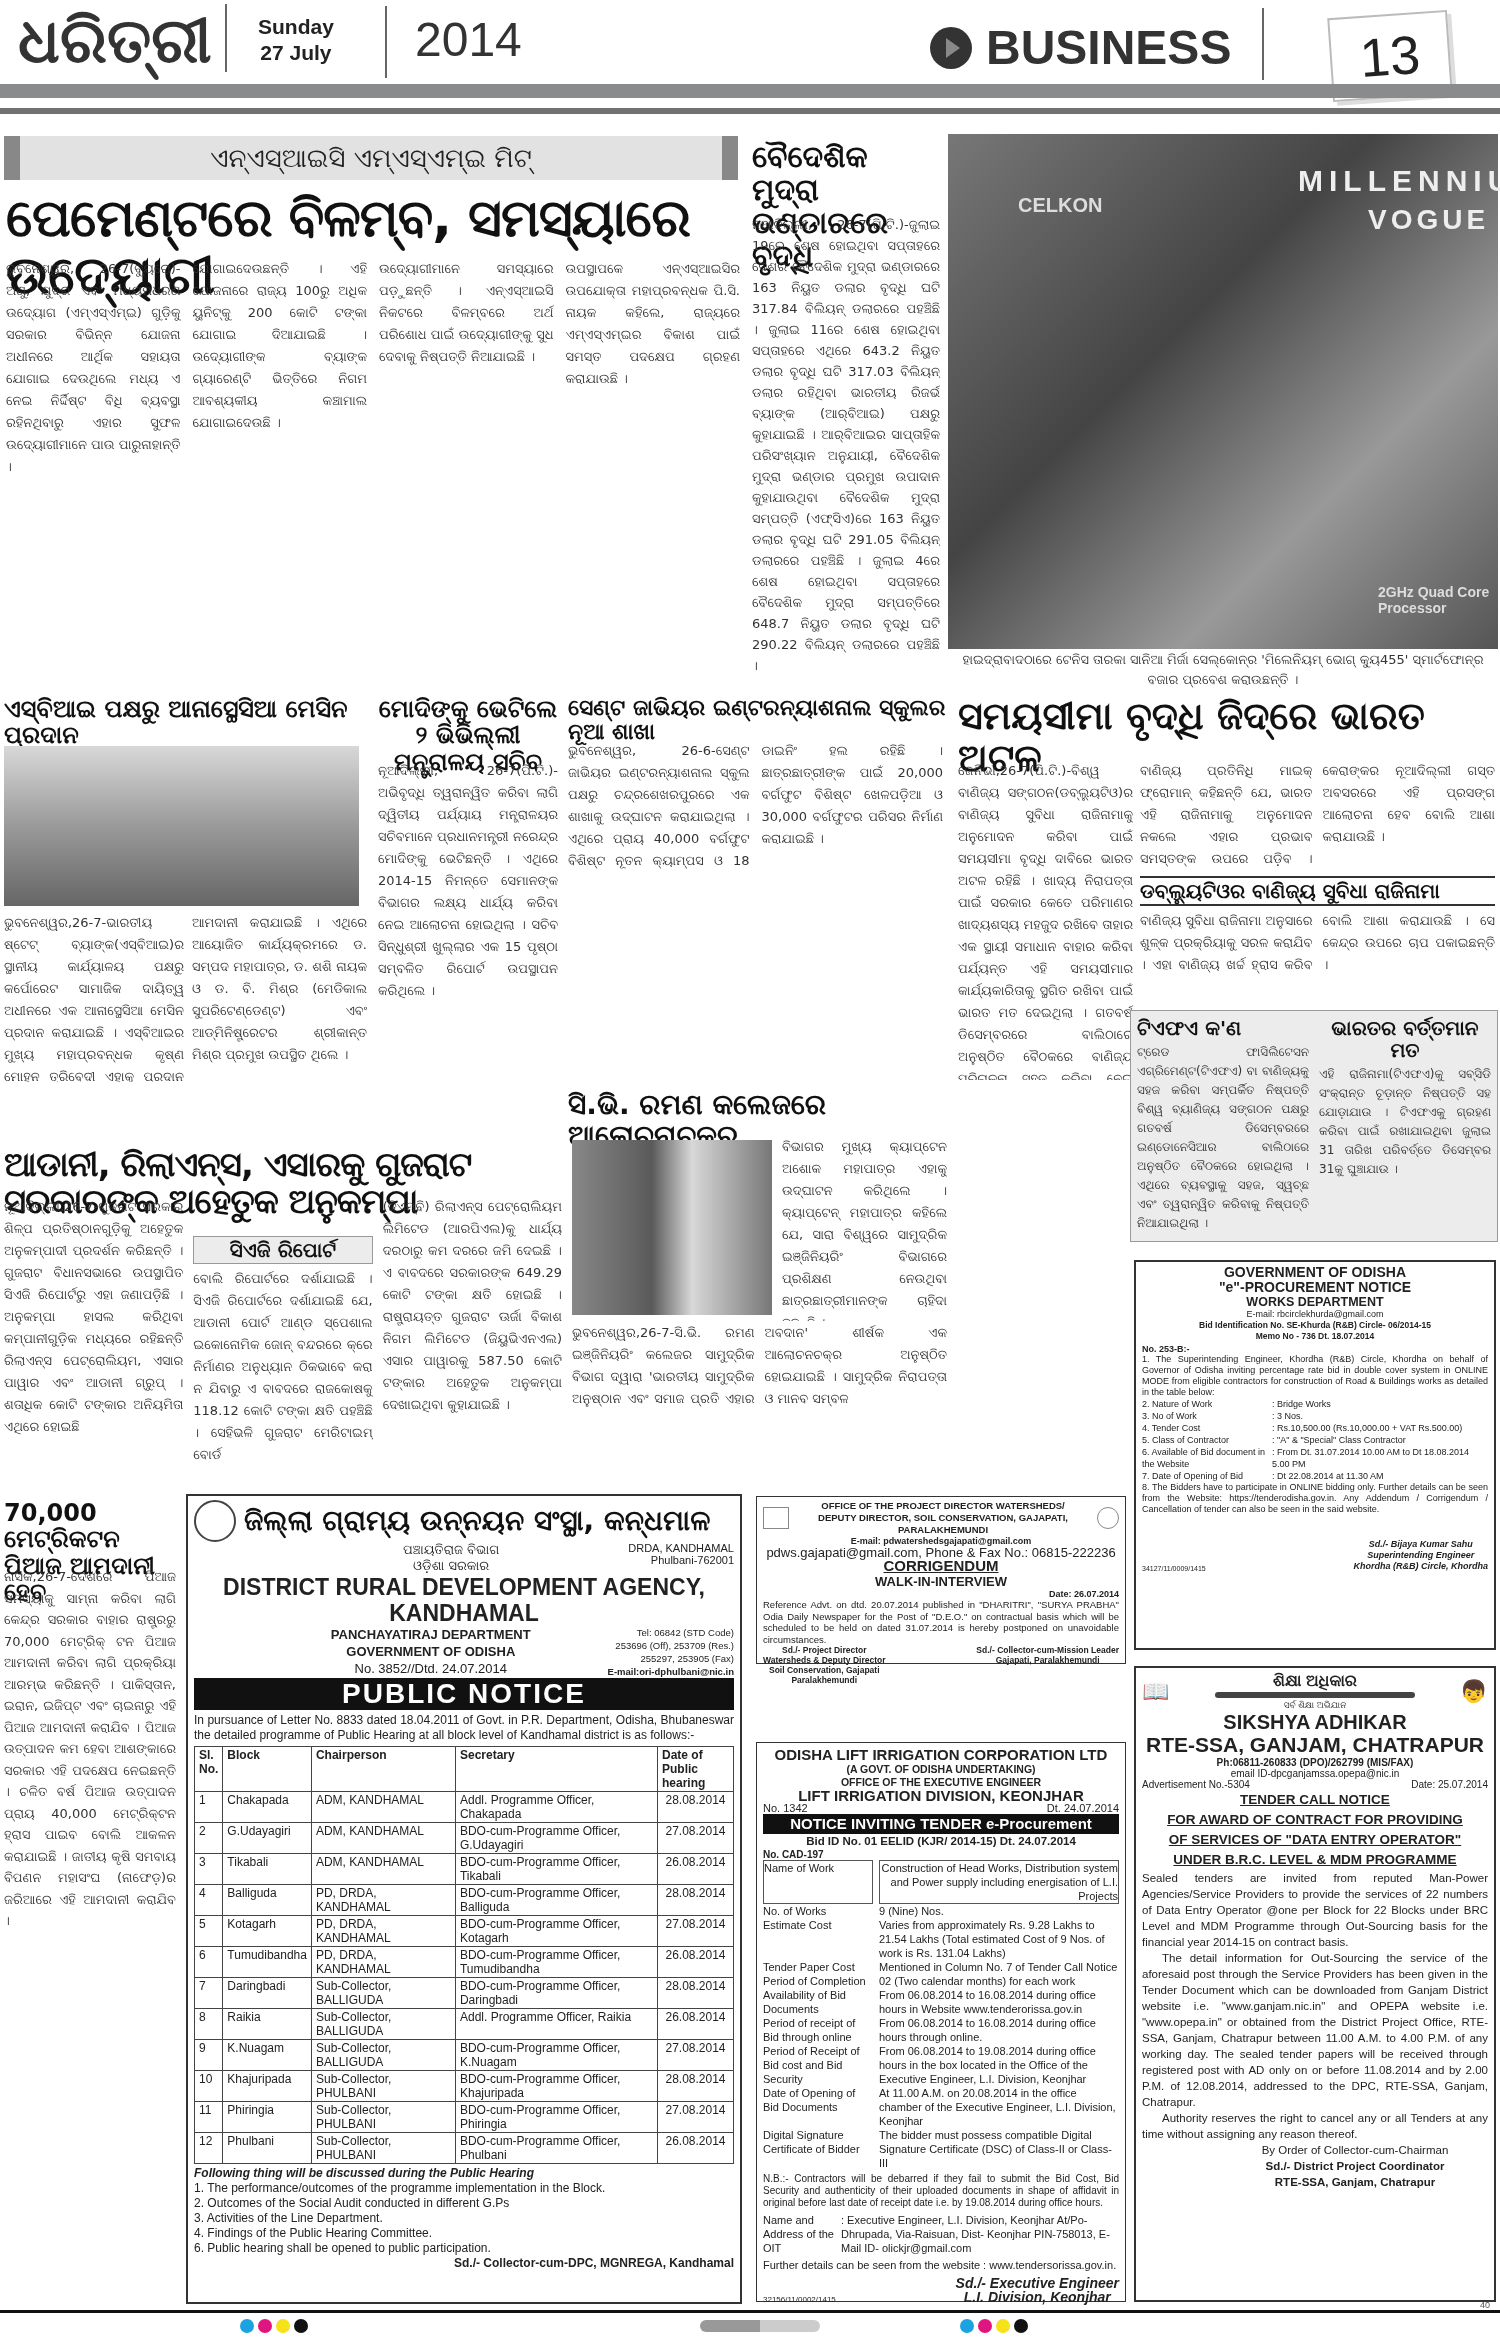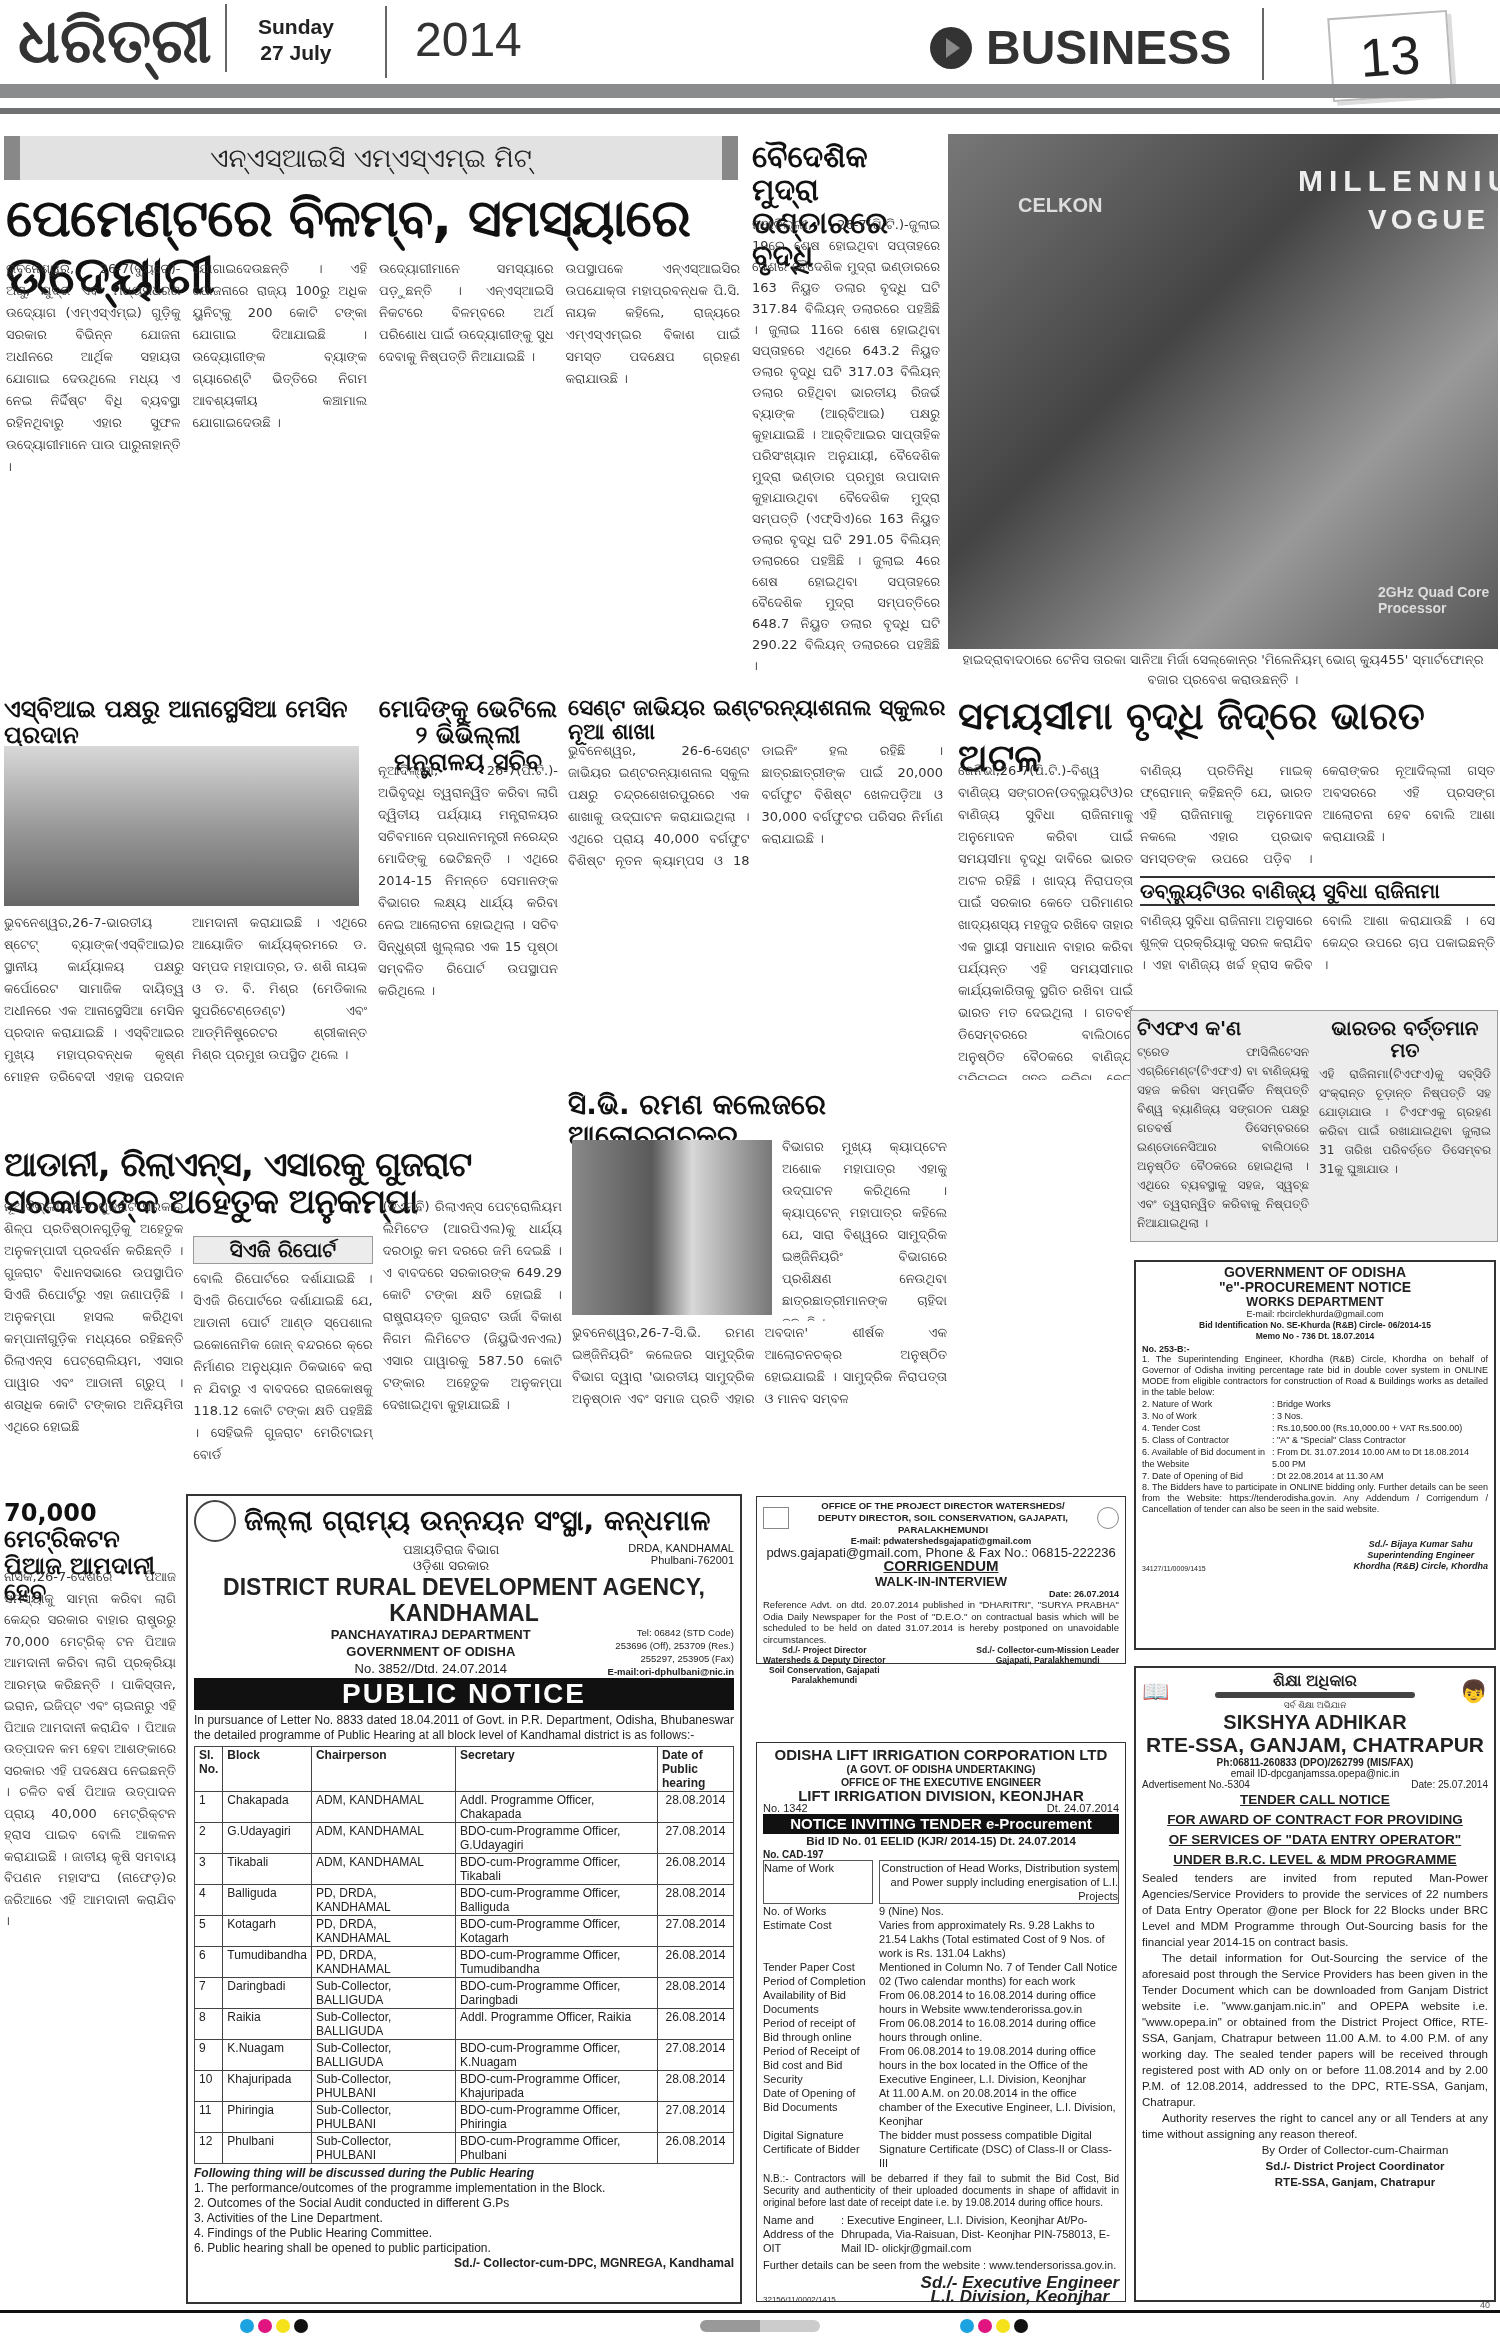--- a/index.html
+++ b/index.html
@@ -329,21 +329,21 @@
       <div>The bidder must possess compatible Digital Signature Certificate (DSC) of Class-II or Class-III</div>
     </div>
   <div style="font-size:10px;line-height:12px;text-align:justify;margin-top:3px">N.B.:- Contractors will be debarred if they fail to submit the Bid Cost, Bid Security and authenticity of their uploaded documents in shape of affidavit in original before last date of receipt date i.e. by 19.08.2014 during office hours.</div>
   <div style="display:grid;grid-template-columns:78px 1fr;font-size:11px;line-height:14px;margin-top:4px">
     <div>Name and Address of the OIT</div>
     <div>: Executive Engineer, L.I. Division, Keonjhar At/Po-Dhrupada, Via-Raisuan, Dist- Keonjhar PIN-758013, E-Mail ID- olickjr@gmail.com</div>
   </div>
   <div style="font-size:11px;line-height:14px;margin-top:3px">Further details can be seen from the website : www.tendersorissa.gov.in.</div>
   <div style="display:flex;justify-content:space-between;align-items:flex-end;margin-top:4px">
     <span style="font-size:8px">32156/11/0002/1415</span>
-    <div class="c b" style="font-style:italic;font-size:17px;line-height:14px">
+    <div class="c b" style="font-style:italic;font-size:14px;line-height:14px">
       <div>Sd./- Executive Engineer</div>
       <div>L.I. Division, Keonjhar</div>
     </div>
   </div>
 </div>
 
 <div class="box lsans" style="left:1134px;top:1260px;width:362px;height:390px;padding:3px 6px">
   <div class="c b" style="font-size:14px;line-height:15px">GOVERNMENT OF ODISHA</div>
   <div class="c b" style="font-size:14px;line-height:15px">"e"-PROCUREMENT NOTICE</div>
   <div class="c b" style="font-size:12.5px;line-height:14px">WORKS DEPARTMENT</div>

